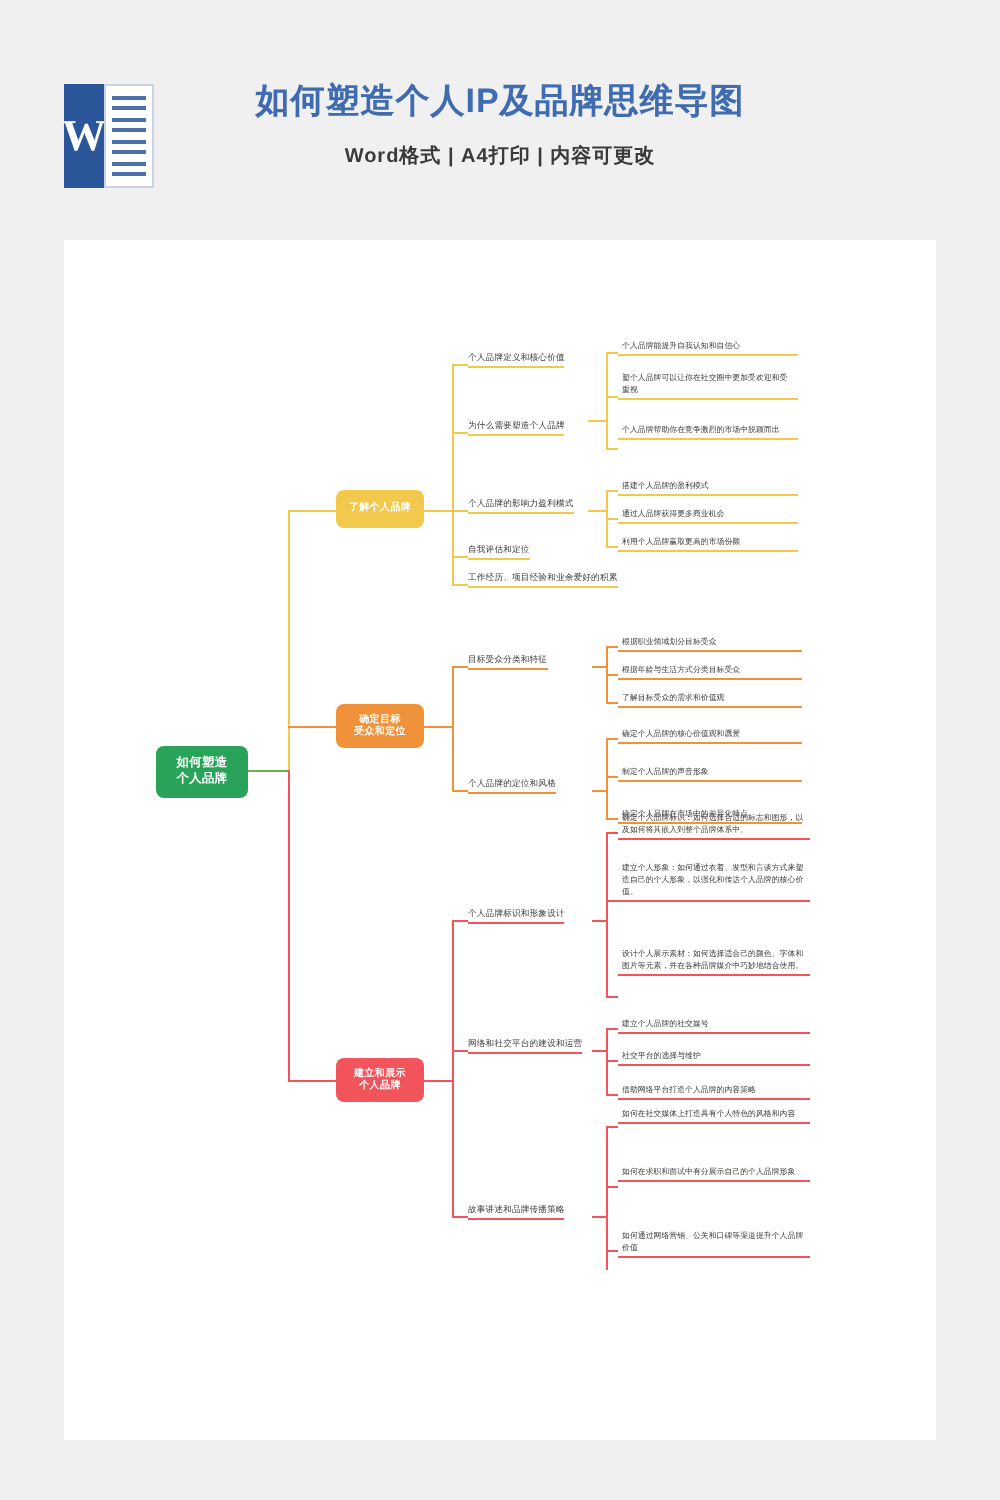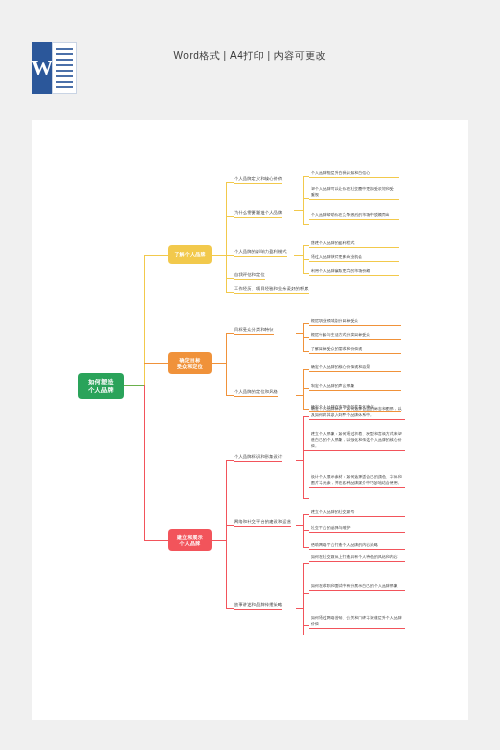--- a/index.html
+++ b/index.html
@@ -34,21 +34,21 @@
   }
   .word-logo .wl-right i {
     display: block; height: 2px; background: #2b579a; opacity: .85;
   }
   .titles { text-align: center; padding-top: 10px; }
   .main-title {
     font-size: 17px; font-weight: bold; color: #3f6bb0;
     letter-spacing: .5px; line-height: 1.3;
   }
   .sub-title {
-    margin-top: 9px; font-size: 10px; color: #3a3a3a; letter-spacing: .5px;
+    margin-top: 9px; font-size: 10px; color: #3a3a3a; letter-spacing: .5px; font-weight: bold;
   }
 
   
   .canvas {
     position: absolute; left: 32px; top: 120px;
     width: 436px; height: 600px; background: #ffffff;
   }
 
   
   .node {
@@ -105,20 +105,21 @@
           <i></i>
           <i></i>
           <i></i>
           <i></i>
           <i></i>
           <i></i>
           <i></i>
       </div>
     </div>
     <div class="titles">
+      <div class="main-title">如何塑造个人IP及品牌思维导图</div>
       <div class="sub-title">Word格式 | A4打印 | 内容可更改</div>
     </div>
   </div>
 
   <div class="canvas">
 
     <div class="node root" style="left:46px; top:253px; width:46px; height:26px; flex-direction:column;">
       <span>如何塑造</span>
       <span>个人品牌</span>
     </div>

